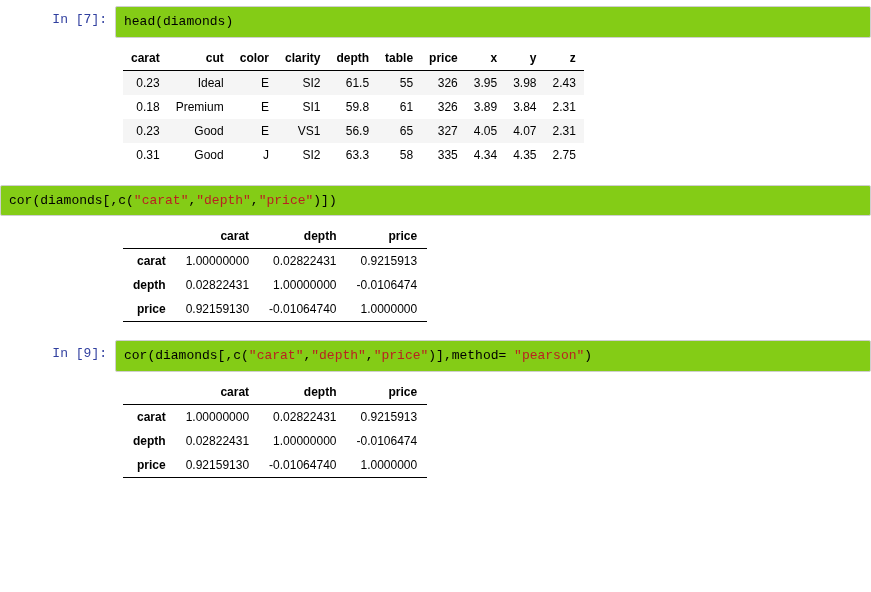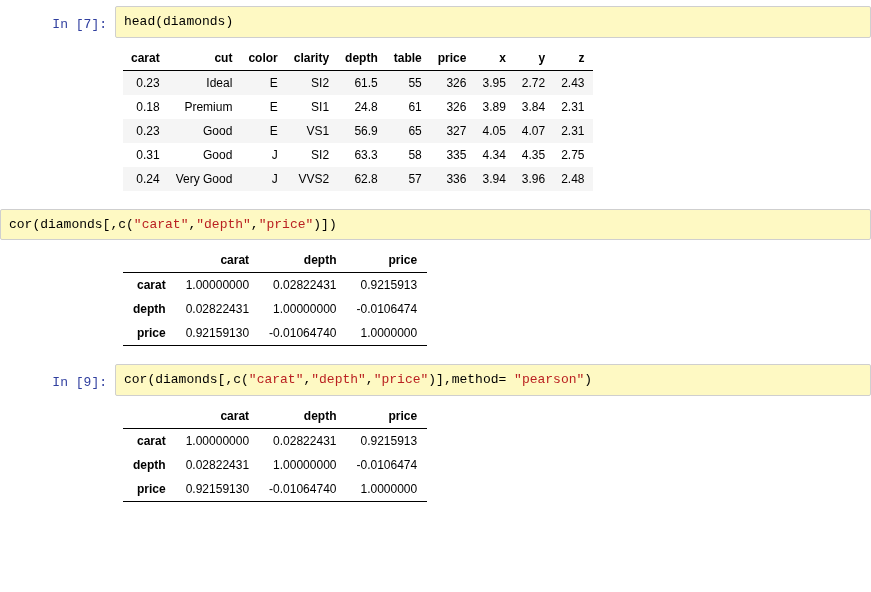--- a/index.html
+++ b/index.html
@@ -5,38 +5,38 @@
   body {
     margin: 0;
     padding: 6px 0 0 0;
     font-family: "Helvetica Neue", Helvetica, Arial, sans-serif;
     font-size: 13px;
     color: #000;
     background: #fff;
   }
   .cell {
     display: flex;
-    align-items: center;
+    align-items: flex-start;
     margin-bottom: 4px;
   }
   .prompt {
     width: 115px;
     flex-shrink: 0;
     text-align: right;
     padding: 6px 8px 0 0;
     font-family: Menlo, Consolas, "Courier New", monospace;
     font-size: 13px;
     color: #303F9F;
     box-sizing: border-box;
   }
   .input-area {
     flex: 1;
     border: 1px solid #cfcfcf;
     border-radius: 2px;
-    background: #fef9c3;
+    background: #84cc16;
     padding: 6px 8px;
     font-family: Menlo, Consolas, "Courier New", monospace;
     font-size: 13px;
     line-height: 1.35;
     color: #000;
     white-space: pre;
     overflow: hidden;
   }
   .code-str { color: #BA2121; }
   .output-area {
@@ -111,29 +111,29 @@
       <tbody id="diamonds-body">
           <tr>
             <td>0.23</td>
             <td>Ideal</td>
             <td>E</td>
             <td>SI2</td>
             <td>61.5</td>
             <td>55</td>
             <td>326</td>
             <td>3.95</td>
-            <td>2.72</td>
+            <td>3.98</td>
             <td>2.43</td>
           </tr>
           <tr>
             <td>0.18</td>
             <td>Premium</td>
             <td>E</td>
             <td>SI1</td>
-            <td>24.8</td>
+            <td>59.8</td>
             <td>61</td>
             <td>326</td>
             <td>3.89</td>
             <td>3.84</td>
             <td>2.31</td>
           </tr>
           <tr>
             <td>0.23</td>
             <td>Good</td>
             <td>E</td>
@@ -149,32 +149,20 @@
             <td>0.31</td>
             <td>Good</td>
             <td>J</td>
             <td>SI2</td>
             <td>63.3</td>
             <td>58</td>
             <td>335</td>
             <td>4.34</td>
             <td>4.35</td>
             <td>2.75</td>
-          </tr>
-          <tr>
-            <td>0.24</td>
-            <td>Very Good</td>
-            <td>J</td>
-            <td>VVS2</td>
-            <td>62.8</td>
-            <td>57</td>
-            <td>336</td>
-            <td>3.94</td>
-            <td>3.96</td>
-            <td>2.48</td>
           </tr>
         </tbody>
     </table>
   </div>
 </div>
 
 <div class="cell">
   <div class="input-area"><span>cor(diamonds[,c(</span><span class="code-str">"carat"</span><span>,</span><span class="code-str">"depth"</span><span>,</span><span class="code-str">"price"</span><span>)])</span></div>
 </div>
 

